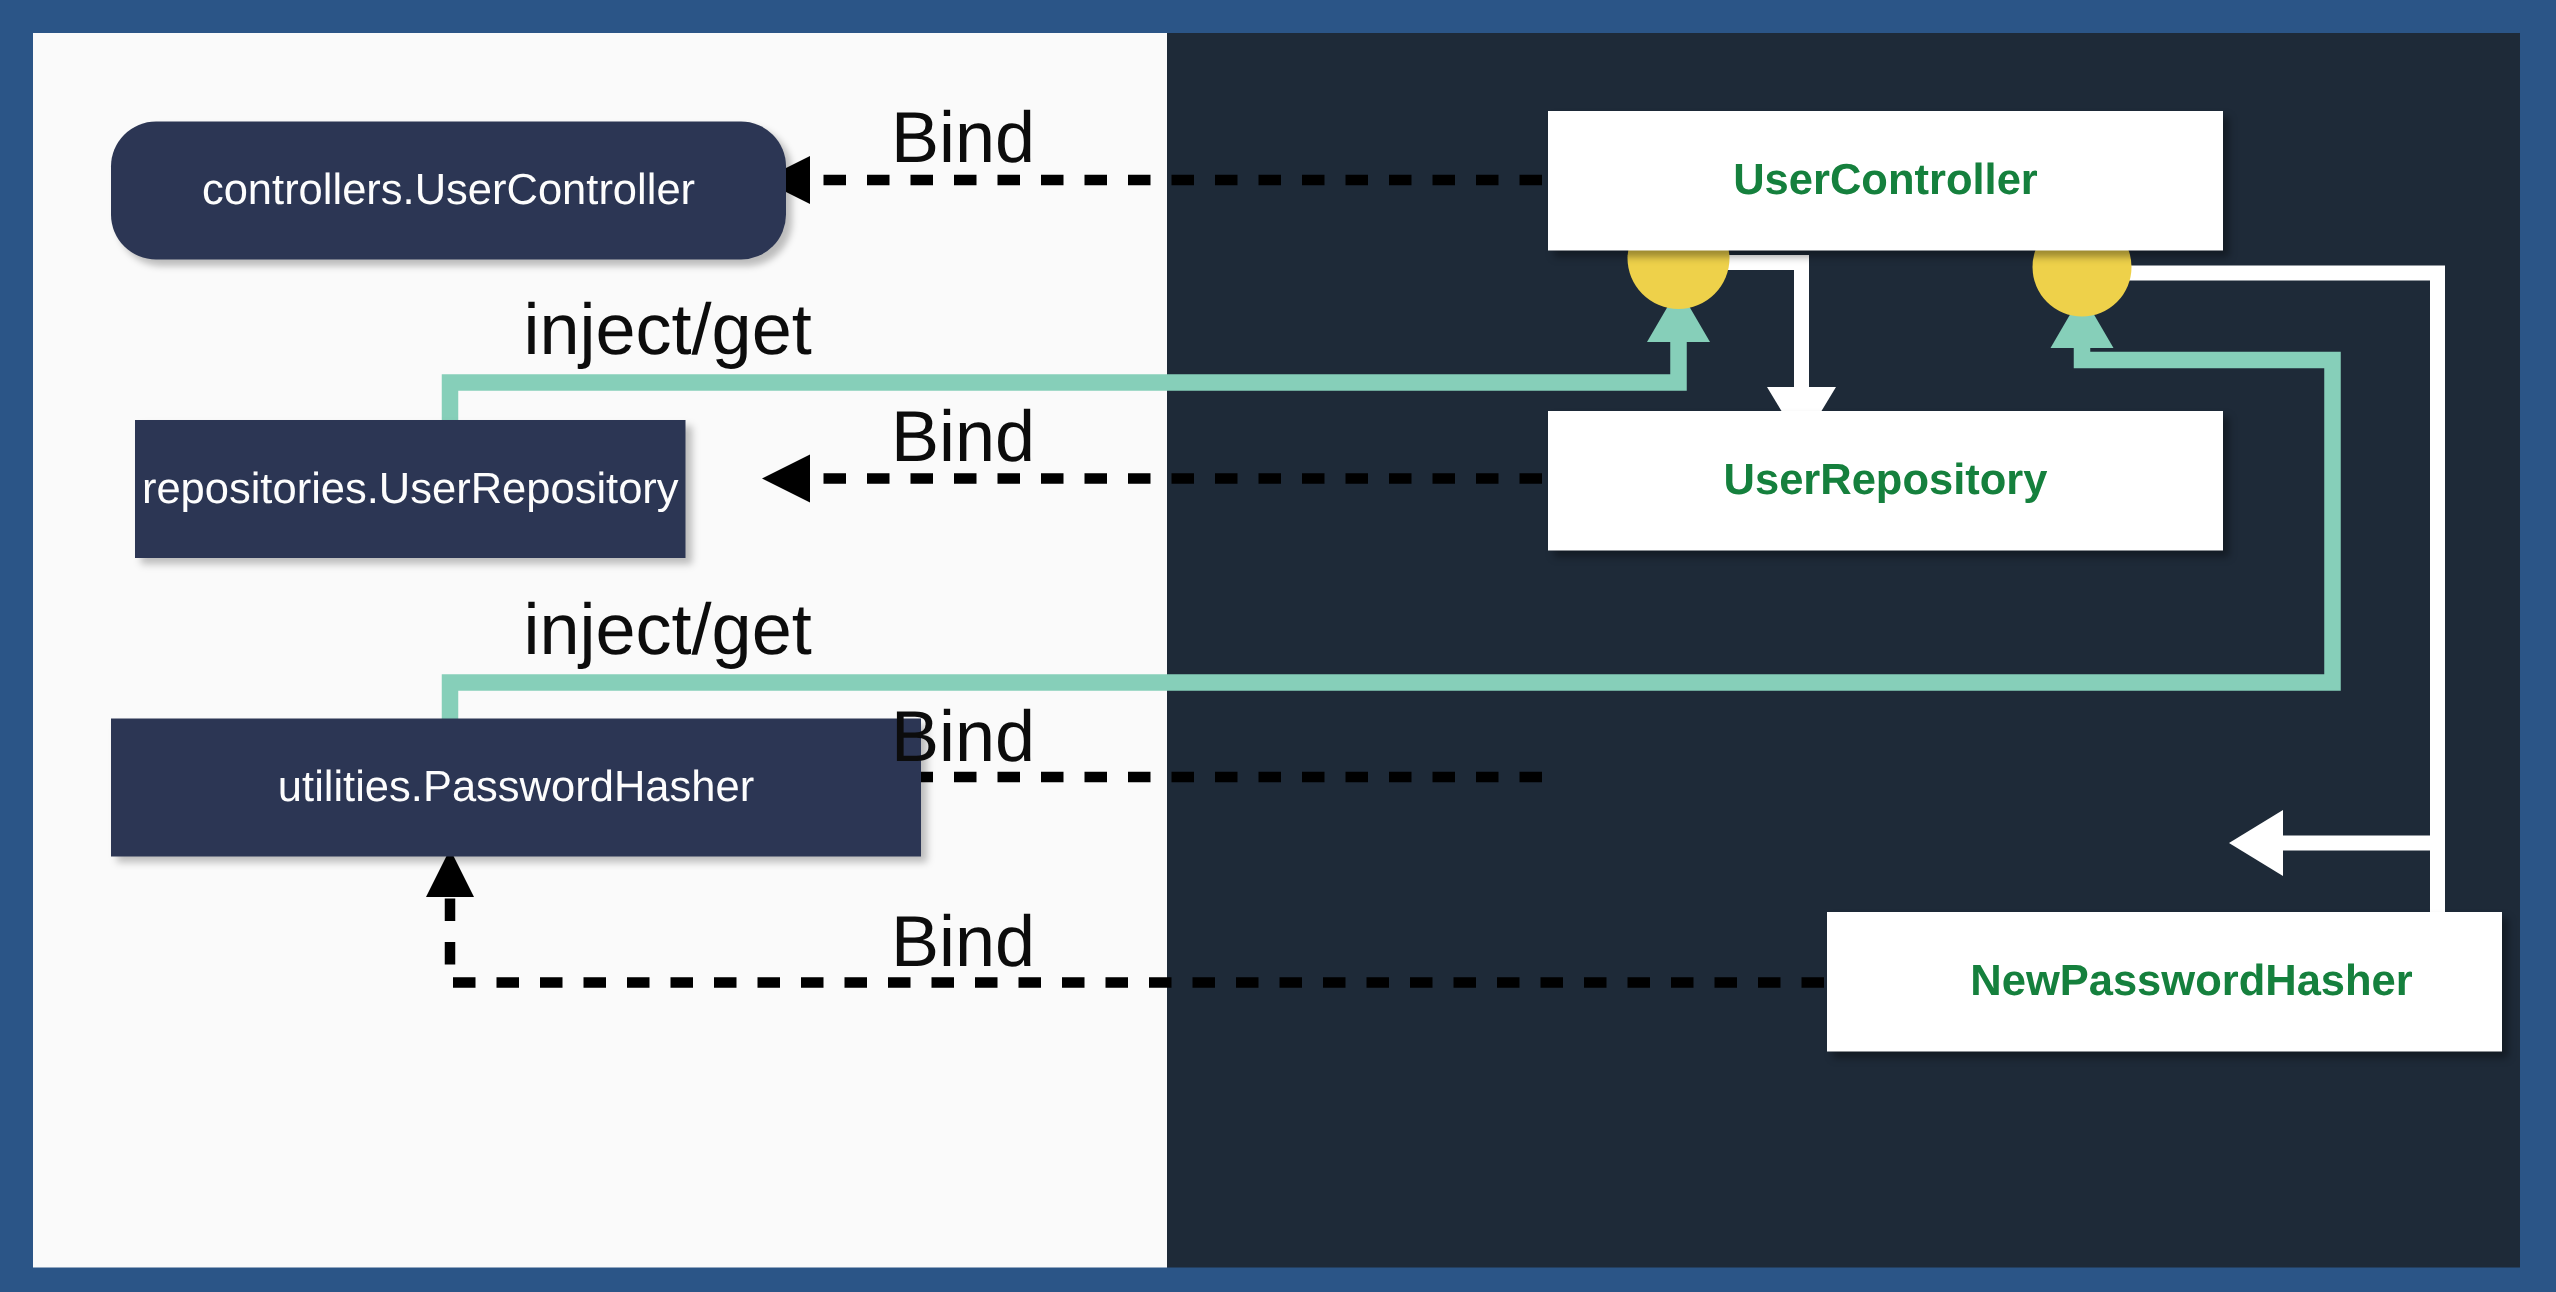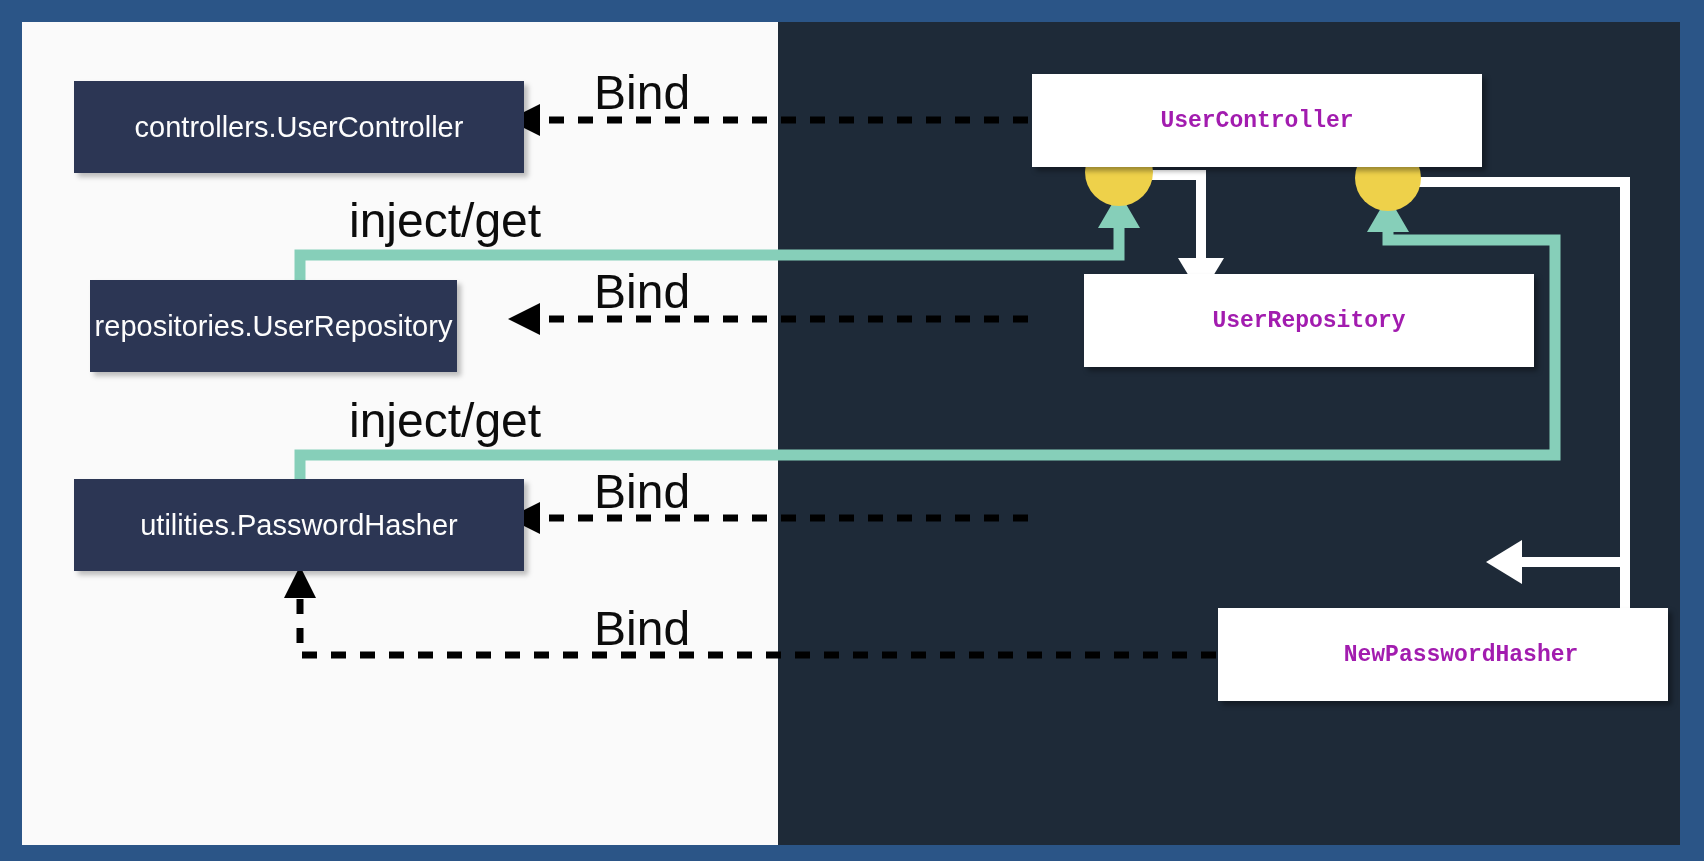--- a/index.html
+++ b/index.html
@@ -53,25 +53,24 @@
   }
   .node-dark {
     background: #2c3654;
     color: #fdfdfd;
     font-size: 29px;
     font-weight: 400;
     box-shadow: 4px 4px 5px rgba(0,0,0,0.25);
   }
   .node-light {
     background: #ffffff;
-    color: #a21caf;
-    font-size: 23px;
+    color: #15803d;
+    font-size: 29px;
     font-weight: bold;
     box-shadow: 4px 4px 5px rgba(0,0,0,0.35);
-    font-family: Liberation Mono, monospace;
   }
   .edge-label {
     position: absolute;
     color: #0c0c0c;
     font-size: 48px;
     font-weight: 400;
     white-space: nowrap;
     font-family: "Liberation Sans", sans-serif;
   }
 </style>
@@ -135,37 +134,37 @@
 
     <g>
       <polyline points="1625,182 1625,622" fill="none" stroke="#ffffff" stroke-width="10" stroke-linejoin="miter"></polyline>
       <path d="M 1625,658 L 1602,618 L 1648,618 z" fill="#ffffff"></path>
     </g>
 
     <circle cx="1119" cy="172" r="34" fill="#eed14a"></circle>
     <circle cx="1388" cy="178" r="33" fill="#eed14a"></circle>
   </svg>
 
-  <div class="node node-dark" style="left:74px; top:81px; width:450px; height:92px;">
+  <div class="node node-dark" style="left:74px; top:81px; width:450px; height:92px;border-radius:30px;">
     <span>controllers.UserController</span>
   </div>
 
   <div class="node node-dark" style="left:74px; top:280px; width:367px; height:92px;margin-left:16px;">
     <span>repositories.UserRepository</span>
   </div>
 
-  <div class="node node-dark" style="left:74px; top:479px; width:450px; height:92px;">
+  <div class="node node-dark" style="left:74px; top:479px; width:540px; height:92px;">
     <span>utilities.PasswordHasher</span>
   </div>
 
   <div class="node node-light" style="left:1032px; top:74px; width:450px; height:93px;">
     <span>UserController</span>
   </div>
 
-  <div class="node node-light" style="left:1084px; top:274px; width:450px; height:93px;">
+  <div class="node node-light" style="left:1032px; top:274px; width:450px; height:93px;">
     <span>UserRepository</span>
   </div>
 
 
   <div class="node node-light" style="left:1218px; top:608px; width:450px; height:93px;padding-left:36px;">
     <span>NewPasswordHasher</span>
   </div>
 
   <span class="edge-label" style="left:594px; top:65px;">Bind</span>
 

